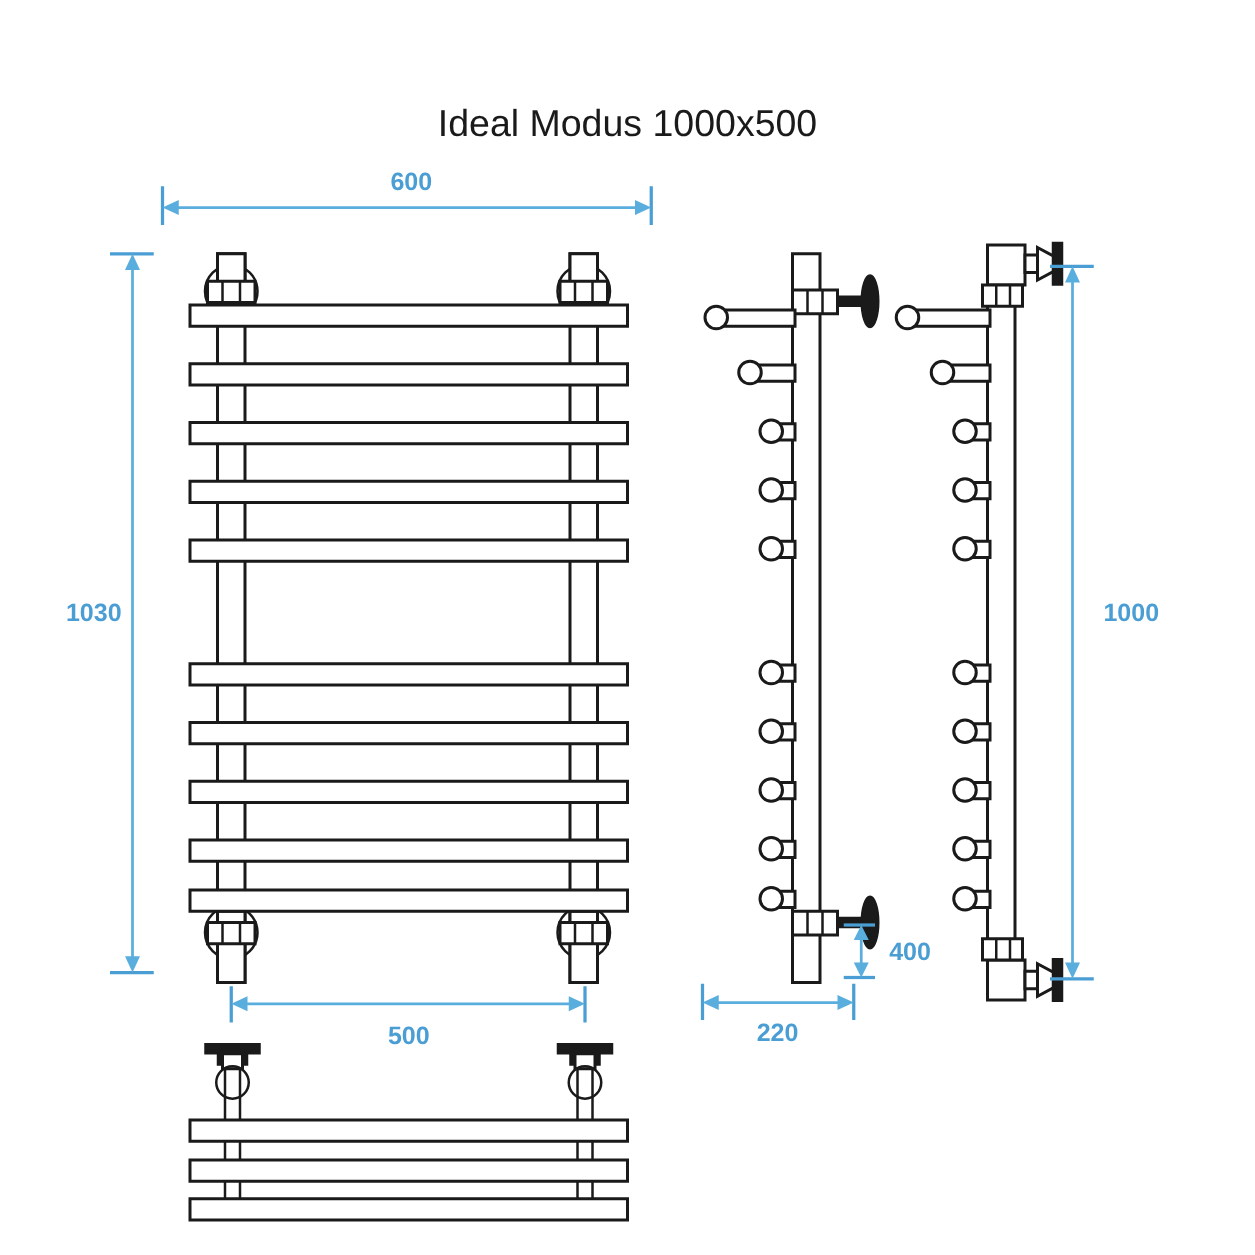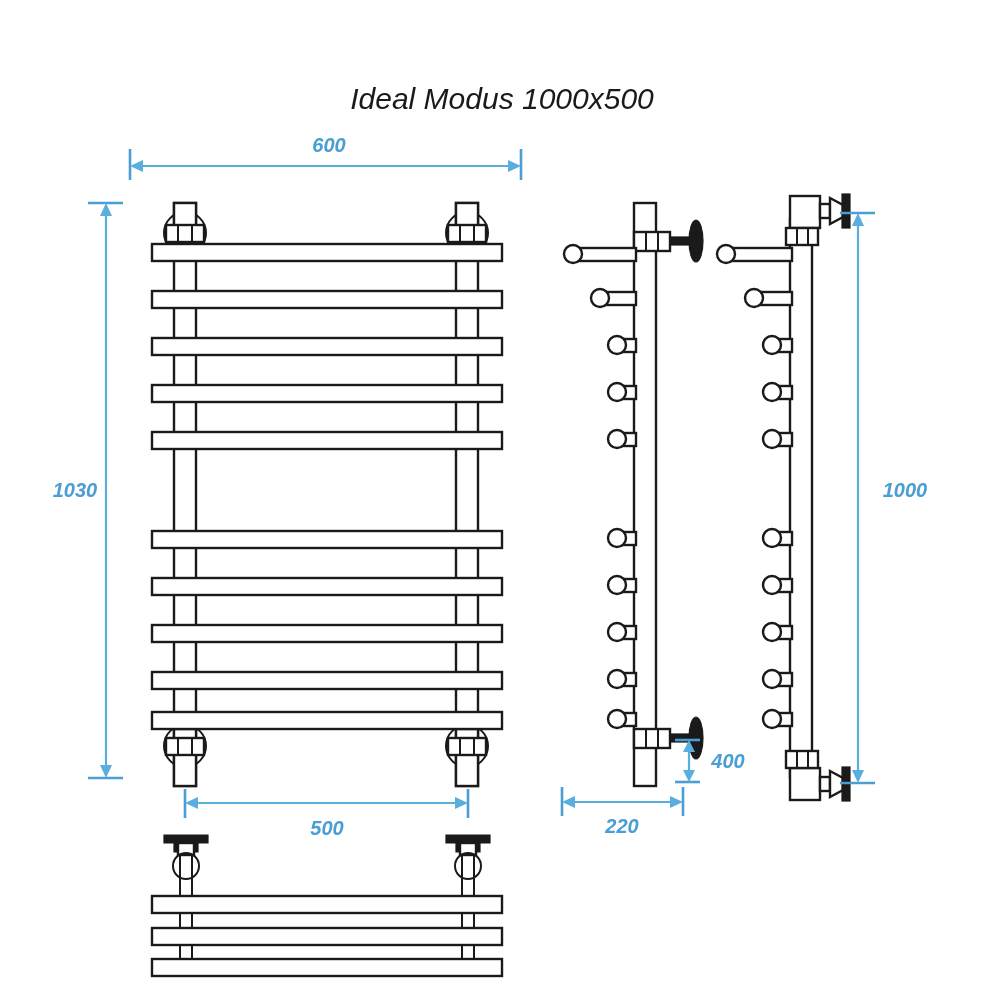--- a/index.html
+++ b/index.html
@@ -11,21 +11,20 @@
     width: 1004px;
     height: 1004px;
     font-family: "Liberation Sans", sans-serif;
     overflow: hidden;
   }
   #drawing-root {
     position: relative;
     width: 1004px;
     height: 1004px;
     background: #ffffff;
-    font-style: italic;
   }
   svg.canvas {
     display: block;
     width: 1004px;
     height: 1004px;
   }
   .ln { stroke: #1a1a1a; stroke-width: 2.4; fill: #ffffff; }
   .ln-thin { stroke: #1a1a1a; stroke-width: 2.0; fill: none; }
   .fill-dark { fill: #1a1a1a; stroke: #1a1a1a; stroke-width: 1.2; }
   .dim { stroke: #5aaede; stroke-width: 2.2; fill: none; }

